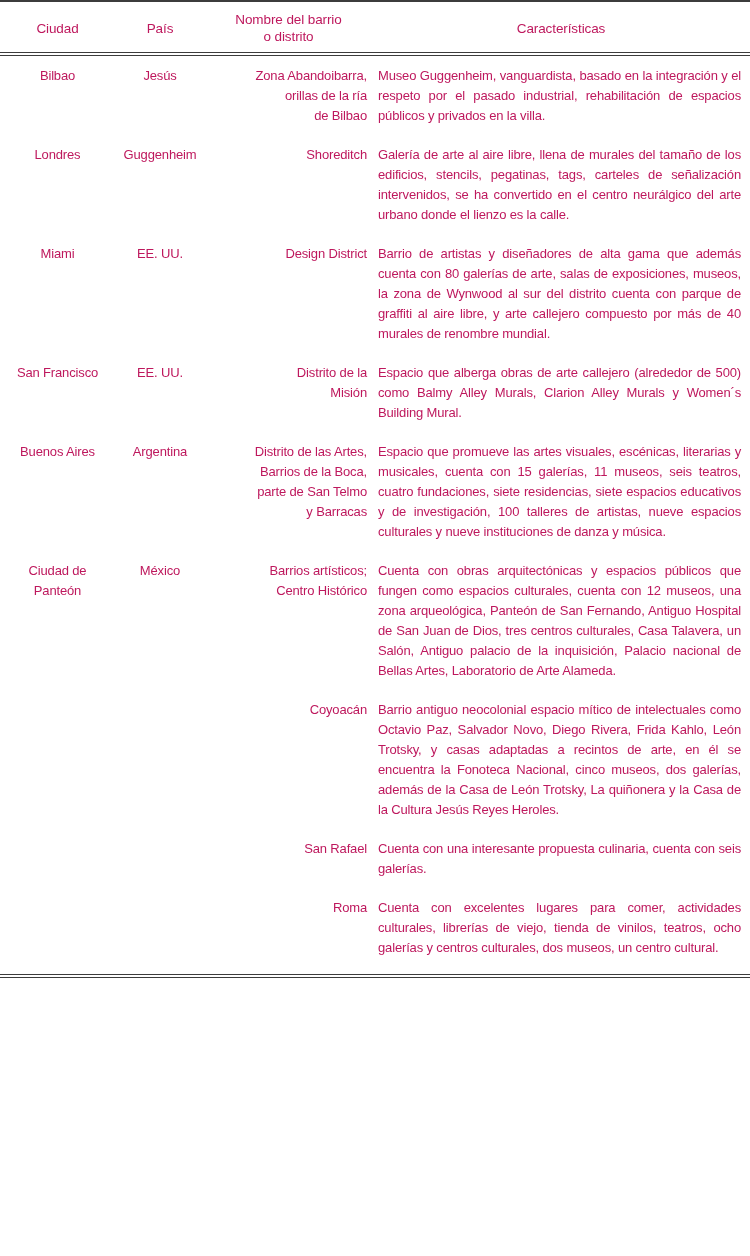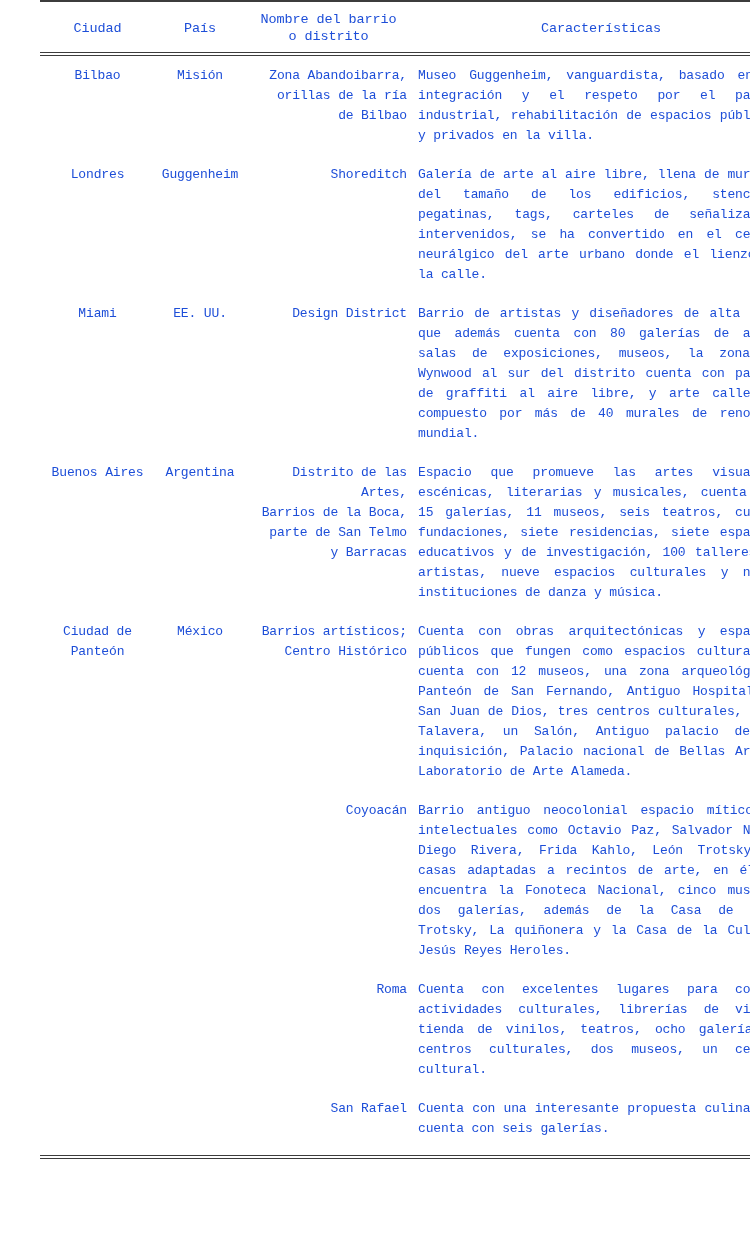--- a/index.html
+++ b/index.html
@@ -6,23 +6,22 @@
     margin: 0;
     padding: 0;
     background: #ffffff;
   }
   .page {
     width: 750px;
     height: 1256px;
     background: #ffffff;
     box-sizing: border-box;
     overflow: hidden;
-    font-family: Liberation Mono, monospace;
-    color: #1d4ed8;
-    padding-left: 40px;
+    font-family: Liberation Sans, sans-serif;
+    color: #be185d;
   }
   table.doc-table {
     width: 750px;
     border-collapse: collapse;
     table-layout: fixed;
     border-bottom: 4px double #3c3c3c;
   }
   col.c-city     { width: 115px; }
   col.c-country  { width: 90px;  }
   col.c-district { width: 167px; }
@@ -82,37 +81,44 @@
         <th>Ciudad</th>
         <th>País</th>
         <th>Nombre del barrio
 o distrito</th>
         <th>Características</th>
       </tr>
     </thead>
     <tbody>
       <tr>
         <td class="cell-city">Bilbao</td>
-        <td class="cell-country">Misión</td>
+        <td class="cell-country">Jesús</td>
         <td class="cell-district">Zona Abandoibarra,
 orillas de la ría
 de Bilbao</td>
         <td class="cell-chars">Museo Guggenheim, vanguardista, basado en la integración y el respeto por el pasado industrial, rehabilitación de espacios públicos y privados en la villa.</td>
       </tr>
       <tr>
         <td class="cell-city">Londres</td>
         <td class="cell-country">Guggenheim</td>
         <td class="cell-district">Shoreditch</td>
         <td class="cell-chars">Galería de arte al aire libre, llena de murales del tamaño de los edificios, stencils, pegatinas, tags, carteles de señalización intervenidos, se ha convertido en el centro neurálgico del arte urbano donde el lienzo es la calle.</td>
       </tr>
       <tr>
         <td class="cell-city">Miami</td>
         <td class="cell-country">EE. UU.</td>
         <td class="cell-district">Design District</td>
         <td class="cell-chars">Barrio de artistas y diseñadores de alta gama que además cuenta con 80 galerías de arte, salas de exposiciones, museos, la zona de Wynwood al sur del distrito cuenta con parque de graffiti al aire libre, y arte callejero compuesto por más de 40 murales de renombre mundial.</td>
+      </tr>
+      <tr>
+        <td class="cell-city">San Francisco</td>
+        <td class="cell-country">EE. UU.</td>
+        <td class="cell-district">Distrito de la
+Misión</td>
+        <td class="cell-chars">Espacio que alberga obras de arte callejero (alrededor de 500) como Balmy Alley Murals, Clarion Alley Murals y Women´s Building Mural.</td>
       </tr>
       <tr>
         <td class="cell-city">Buenos Aires</td>
         <td class="cell-country">Argentina</td>
         <td class="cell-district">Distrito de las Artes,
 Barrios de la Boca,
 parte de San Telmo
 y Barracas</td>
         <td class="cell-chars">Espacio que promueve las artes visuales, escénicas, literarias y musicales, cuenta con 15 galerías, 11 museos, seis teatros, cuatro fundaciones, siete residencias, siete espacios educativos y de investigación, 100 talleres de artistas, nueve espacios culturales y nueve instituciones de danza y música.</td>
       </tr>
@@ -126,24 +132,24 @@
       </tr>
       <tr>
         <td class="cell-city"></td>
         <td class="cell-country"></td>
         <td class="cell-district">Coyoacán</td>
         <td class="cell-chars">Barrio antiguo neocolonial espacio mítico de intelectuales como Octavio Paz, Salvador Novo, Diego Rivera, Frida Kahlo, León Trotsky, y casas adaptadas a recintos de arte, en él se encuentra la Fonoteca Nacional, cinco museos, dos galerías, además de la Casa de León Trotsky, La quiñonera y la Casa de la Cultura Jesús Reyes Heroles.</td>
       </tr>
       <tr>
         <td class="cell-city"></td>
         <td class="cell-country"></td>
-        <td class="cell-district">Roma</td>
-        <td class="cell-chars">Cuenta con excelentes lugares para comer, actividades culturales, librerías de viejo, tienda de vinilos, teatros, ocho galerías y centros culturales, dos museos, un centro cultural.</td>
+        <td class="cell-district">San Rafael</td>
+        <td class="cell-chars">Cuenta con una interesante propuesta culinaria, cuenta con seis galerías.</td>
       </tr>
       <tr>
         <td class="cell-city"></td>
         <td class="cell-country"></td>
-        <td class="cell-district">San Rafael</td>
-        <td class="cell-chars">Cuenta con una interesante propuesta culinaria, cuenta con seis galerías.</td>
+        <td class="cell-district">Roma</td>
+        <td class="cell-chars">Cuenta con excelentes lugares para comer, actividades culturales, librerías de viejo, tienda de vinilos, teatros, ocho galerías y centros culturales, dos museos, un centro cultural.</td>
       </tr>
     </tbody>
   </table>
 </div>
 
 </body></html>

